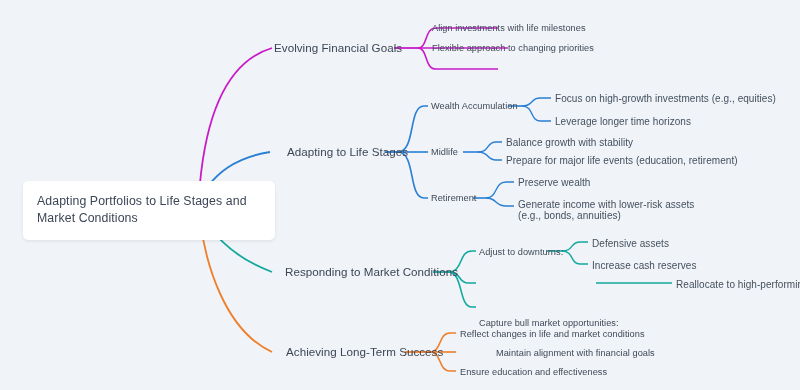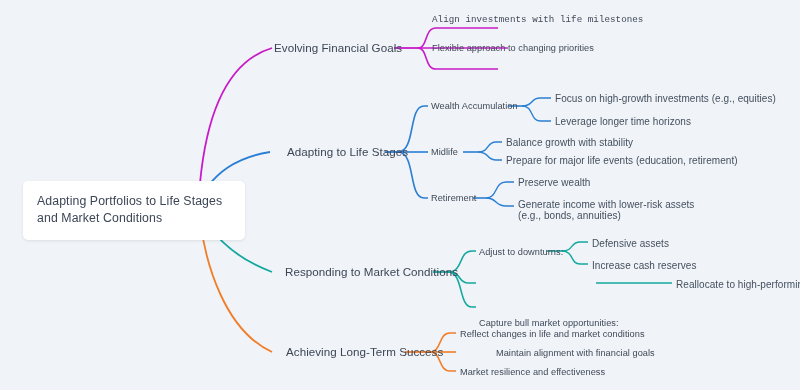--- a/index.html
+++ b/index.html
@@ -27,21 +27,21 @@
     left: 0;
     top: 0;
     width: 800px;
     height: 390px;
     pointer-events: none;
   }
   .root-card {
     position: absolute;
     left: 23px;
     top: 181px;
-    width: 222px;
+    width: 252px;
     box-sizing: border-box;
     background: #ffffff;
     border-radius: 5px;
     padding: 12px 14px 13px 14px;
     box-shadow: 0 1px 3px rgba(40,50,70,0.10);
   }
   .root-card .root-text {
     font-size: 12.3px;
     line-height: 17px;
     color: #3c4656;
@@ -121,21 +121,21 @@
     <path d="M430,352 C442,352 438,333 450,333 L456,333" fill="none" stroke="#f07d28" stroke-width="1.6"></path>
     <path d="M430,352 L456,352" fill="none" stroke="#f07d28" stroke-width="1.6"></path>
     <path d="M430,352 C442,352 438,371 450,371 L456,371" fill="none" stroke="#f07d28" stroke-width="1.6"></path>
   </svg>
 
   <div class="root-card">
     <div class="root-text">Adapting Portfolios to Life Stages and Market Conditions</div>
   </div>
 
   <div class="node-label lvl1" style="left:274px; top:41px;">Evolving Financial Goals</div>
-  <div class="node-label lvl2" style="left:432px; top:14px;font-family:Liberation Mono, monospace;">Align investments with life milestones</div>
+  <div class="node-label lvl2" style="left:432px; top:22px;">Align investments with life milestones</div>
   <div class="node-label lvl2" style="left:432px; top:42px;">Flexible approach to changing priorities</div>
 
   <div class="node-label lvl1" style="left:287px; top:145px;">Adapting to Life Stages</div>
   <div class="node-label lvl2" style="left:431px; top:100px;">Wealth Accumulation</div>
   <div class="node-label lvl3" style="left:555px; top:93px;">Focus on high-growth investments (e.g., equities)</div>
   <div class="node-label lvl3" style="left:555px; top:116px;">Leverage longer time horizons</div>
 
   <div class="node-label lvl2" style="left:431px; top:146px;">Midlife</div>
   <div class="node-label lvl3" style="left:506px; top:137px;">Balance growth with stability</div>
   <div class="node-label lvl3" style="left:506px; top:155px;">Prepare for major life events (education, retirement)</div>
@@ -149,15 +149,15 @@
   <div class="node-label lvl3" style="left:592px; top:238px;">Defensive assets</div>
   <div class="node-label lvl3" style="left:592px; top:260px;">Increase cash reserves</div>
 
   <div class="node-label lvl2" style="left:479px; top:288px;margin-top:29px;">Capture bull market opportunities:</div>
   <div class="node-label lvl3" style="left:676px; top:279px;">Reallocate to high-performing sectors</div>
 
 
   <div class="node-label lvl1" style="left:286px; top:345px;">Achieving Long-Term Success</div>
   <div class="node-label lvl2" style="left:460px; top:328px;">Reflect changes in life and market conditions</div>
   <div class="node-label lvl2" style="left:460px; top:347px;padding-left:36px;">Maintain alignment with financial goals</div>
-  <div class="node-label lvl2" style="left:460px; top:366px;">Market resilience and effectiveness</div>
+  <div class="node-label lvl2" style="left:460px; top:366px;">Ensure education and effectiveness</div>
 
 </div>
 
 </body></html>

